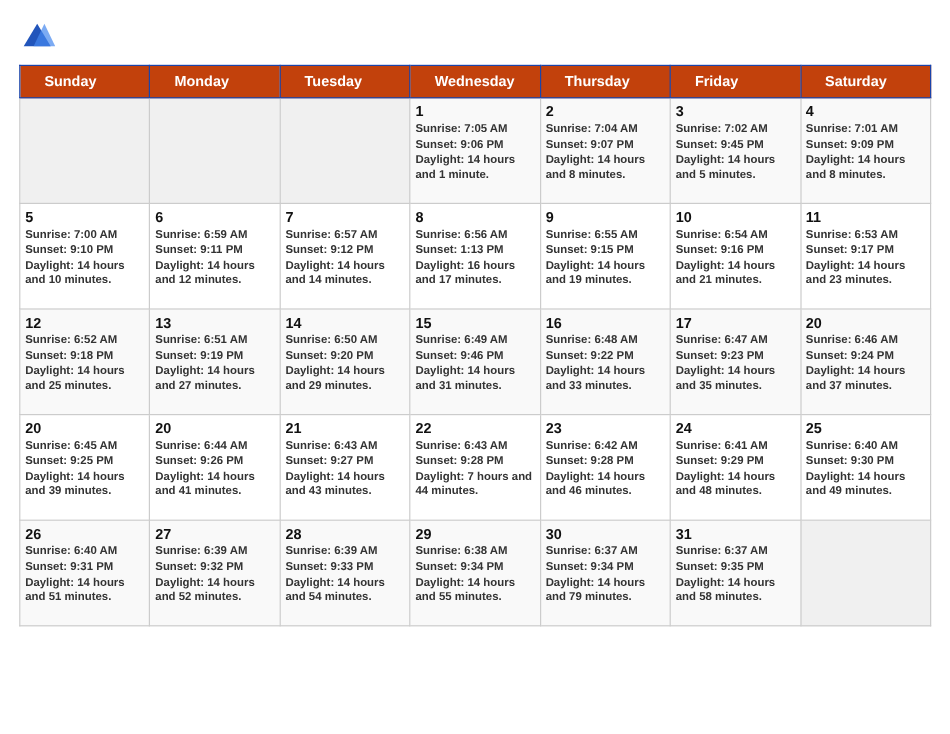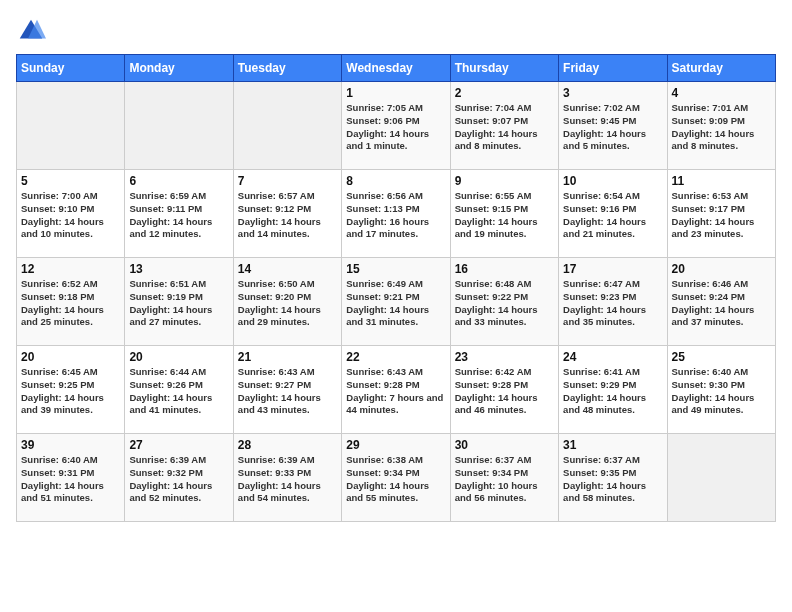--- a/index.html
+++ b/index.html
@@ -51,25 +51,25 @@
     .subtitle {
       font-size: 14px;
       color: #333;
     }
     table {
       width: 100%;
       border-collapse: collapse;
       table-layout: fixed;
     }
     thead tr th {
-      background-color: #3b82f6;
+      background-color: #c2410c;
       color: #fff;
       font-size: 12px;
       font-weight: bold;
-      padding: 6px 4px;
+      padding: 6px 20px;
       text-align: left;
       border: 1px solid #1a44aa;
     }
     tbody tr td {
       border: 1px solid #ccc;
       vertical-align: top;
       padding: 4px 4px;
       font-size: 10px;
       color: #222;
       height: 88px;
@@ -244,21 +244,21 @@
           <div class="day-info">
             <div>Sunrise: 6:50 AM</div>
             <div>Sunset: 9:20 PM</div>
             <div>Daylight: 14 hours and 29 minutes.</div>
           </div>
         </td>
         <td>
           <div class="day-number">15</div>
           <div class="day-info">
             <div>Sunrise: 6:49 AM</div>
-            <div>Sunset: 9:21 PM</div>
+            <div>Sunset: 9:46 PM</div>
             <div>Daylight: 14 hours and 31 minutes.</div>
           </div>
         </td>
         <td>
           <div class="day-number">16</div>
           <div class="day-info">
             <div>Sunrise: 6:48 AM</div>
             <div>Sunset: 9:22 PM</div>
             <div>Daylight: 14 hours and 33 minutes.</div>
           </div>
@@ -333,21 +333,21 @@
           <div class="day-number">25</div>
           <div class="day-info">
             <div>Sunrise: 6:40 AM</div>
             <div>Sunset: 9:30 PM</div>
             <div>Daylight: 14 hours and 49 minutes.</div>
           </div>
         </td>
       </tr>
       <tr>
         <td>
-          <div class="day-number">39</div>
+          <div class="day-number">26</div>
           <div class="day-info">
             <div>Sunrise: 6:40 AM</div>
             <div>Sunset: 9:31 PM</div>
             <div>Daylight: 14 hours and 51 minutes.</div>
           </div>
         </td>
         <td>
           <div class="day-number">27</div>
           <div class="day-info">
             <div>Sunrise: 6:39 AM</div>
@@ -369,21 +369,21 @@
             <div>Sunrise: 6:38 AM</div>
             <div>Sunset: 9:34 PM</div>
             <div>Daylight: 14 hours and 55 minutes.</div>
           </div>
         </td>
         <td>
           <div class="day-number">30</div>
           <div class="day-info">
             <div>Sunrise: 6:37 AM</div>
             <div>Sunset: 9:34 PM</div>
-            <div>Daylight: 10 hours and 56 minutes.</div>
+            <div>Daylight: 14 hours and 79 minutes.</div>
           </div>
         </td>
         <td>
           <div class="day-number">31</div>
           <div class="day-info">
             <div>Sunrise: 6:37 AM</div>
             <div>Sunset: 9:35 PM</div>
             <div>Daylight: 14 hours and 58 minutes.</div>
           </div>
         </td>

